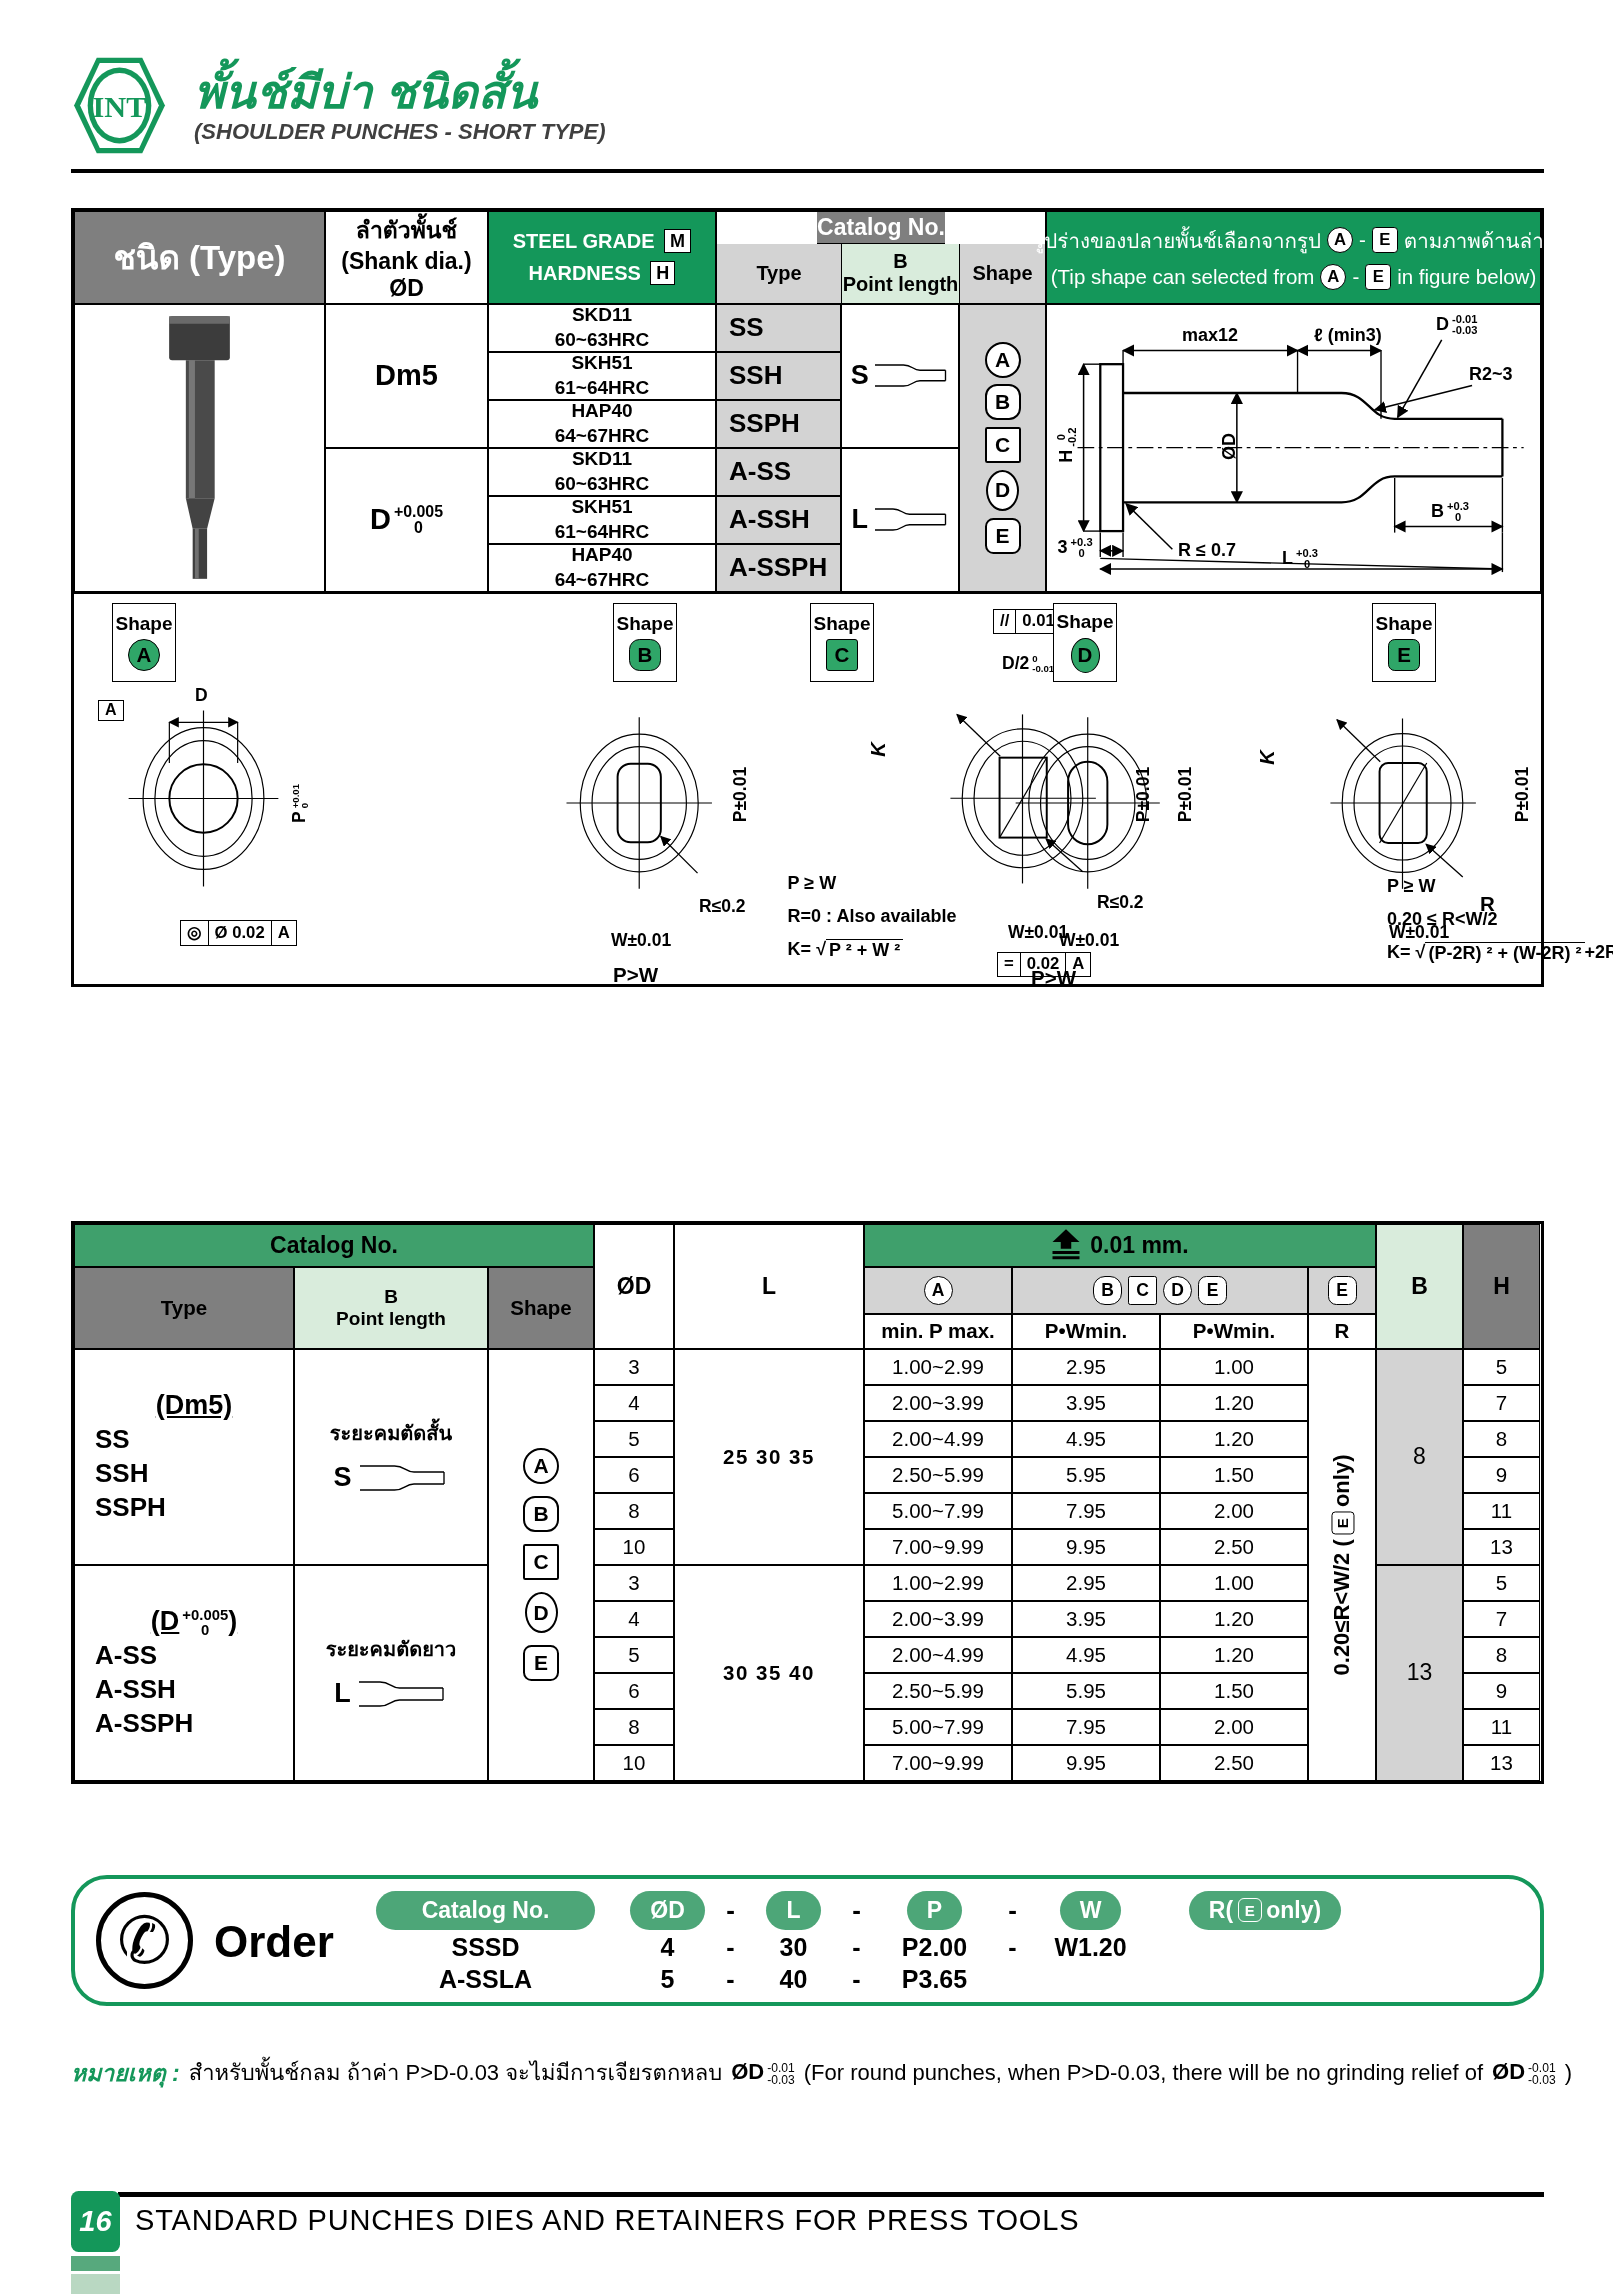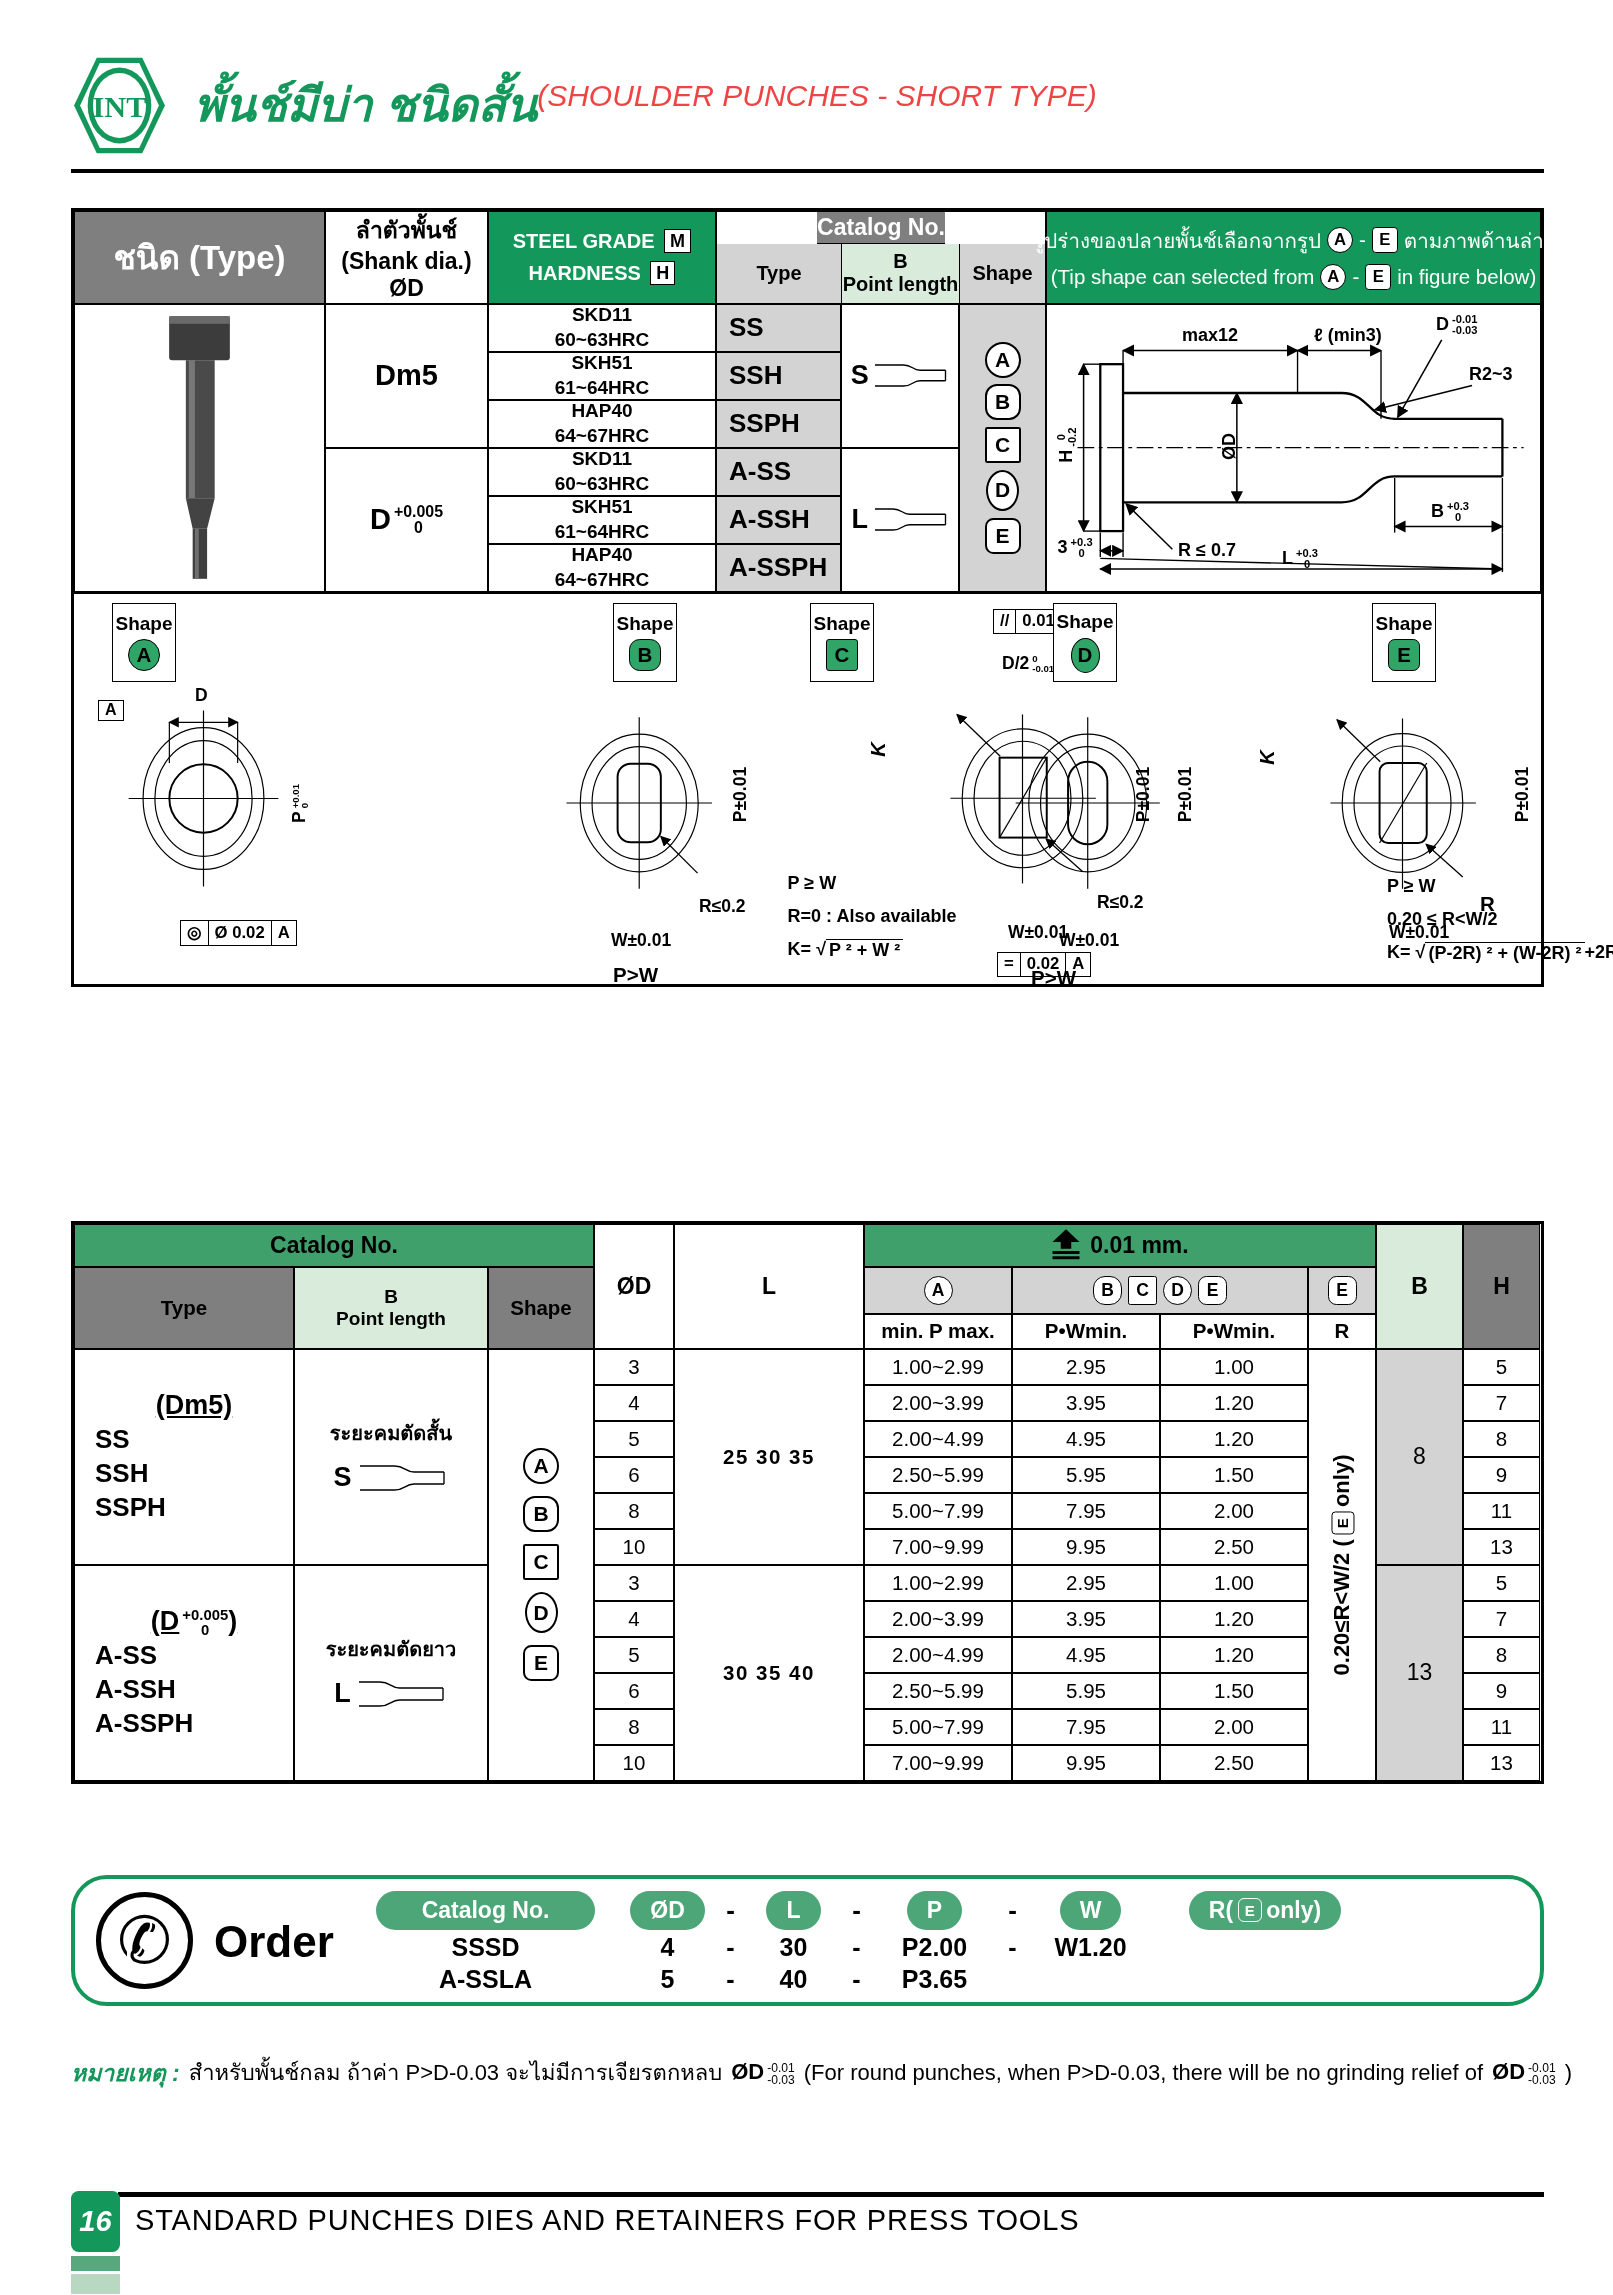--- a/index.html
+++ b/index.html
@@ -4,23 +4,23 @@
 <style>
   * { box-sizing: border-box; margin:0; padding:0; }
   html,body { background:#fff; }
   body { width:1614px; height:2295px; position:relative; font-family:"Liberation Sans", sans-serif; color:#000; overflow:hidden; }
   .page { position:absolute; left:71px; top:0; width:1473px; }
 
   
   .hdr { display:flex; align-items:center; gap:26px; margin-top:53px; padding-bottom:10.6px; border-bottom:4.6px solid #000; }
   .logo-hex { width:97px; height:105px; position:relative; flex:0 0 auto; }
   .logo-hex svg { display:block; }
-  .hdr-titles { display:flex; flex-direction:row; }
+  .hdr-titles { display:flex; flex-direction:column; }
   .title-th { color:#14975a; font-size:46px; font-weight:bold; font-style:italic; line-height:1.15; }
-  .title-en { color:#ef4444; font-size:30px; font-weight:normal; font-style:italic; }
+  .title-en { color:#404040; font-size:22px; font-weight:bold; font-style:italic; }
 
   
   .cell { border:1.9px solid #000; display:flex; align-items:center; justify-content:center; text-align:center; }
   .gray-d { background:#7f7f7f; color:#fff; }
   .gray-l { background:#d3d3d3; }
   .green  { background:#14975a; color:#fff; }
   .green-m{ background:#3fa06c; }
   .green-l{ background:#d9ecdc; }
 
   

